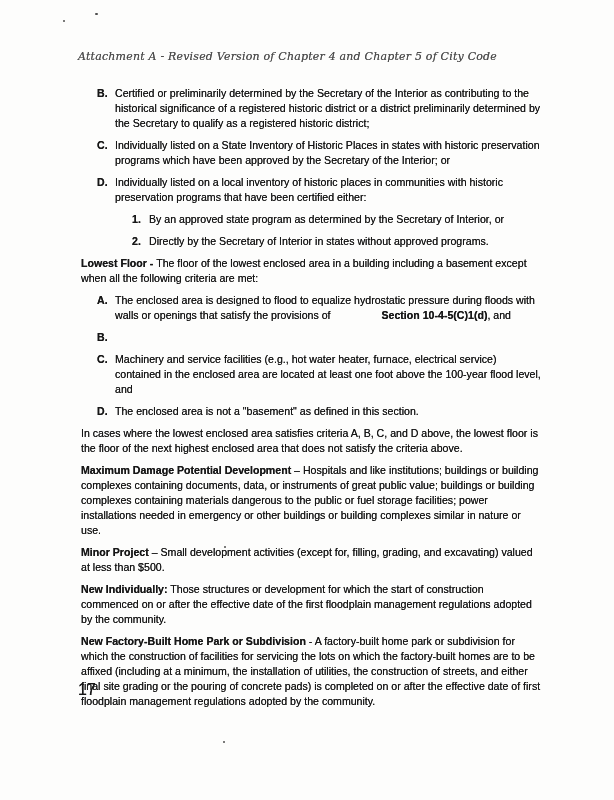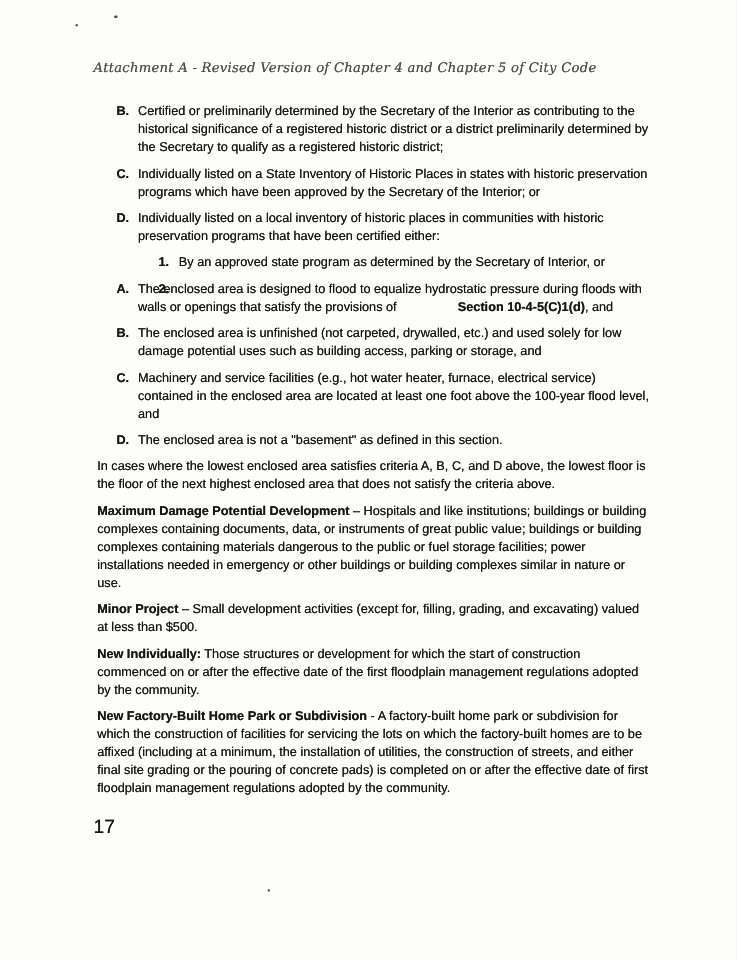--- a/index.html
+++ b/index.html
@@ -82,30 +82,32 @@
       <span class="marker">D.</span>
       <span>Individually listed on a local inventory of historic places in communities with historic preservation programs that have been certified either:</span>
     </div>
 
     <div class="li lvl2">
       <span class="marker">1.</span>
       <span>By an approved state program as determined by the Secretary of Interior, or</span>
     </div>
     <div class="li lvl2">
       <span class="marker">2.</span>
+      <span>Directly by the Secretary of Interior in states without approved programs.</span>
     </div>
 
+    <p class="para"><span class="term">Lowest Floor -</span><span> </span><span>The floor of the lowest enclosed area in a building including a basement except when all the following criteria are met:</span></p>
 
     <div class="li">
       <span class="marker">A.</span>
       <span>The enclosed area is designed to flood to equalize hydrostatic pressure during floods with walls or openings that satisfy the provisions of </span><span class="bold">Section 10-4-5(C)1(d)</span><span>, and</span>
     </div>
     <div class="li">
       <span class="marker">B.</span>
-      <span>The enclosed area is unfinished (not carpeted, drywalled, etc.) and used solely for low damage potential uses such as building access, parking or storage, and</span><span class="bold"></span><span></span>
+      <span class="bold"></span><span></span>
     </div>
     <div class="li">
       <span class="marker">C.</span>
       <span>Machinery and service facilities (e.g., hot water heater, furnace, electrical service) contained in the enclosed area are located at least one foot above the 100-year flood level, and</span><span class="bold"></span><span></span>
     </div>
     <div class="li">
       <span class="marker">D.</span>
       <span>The enclosed area is not a "basement" as defined in this section.</span><span class="bold"></span><span></span>
     </div>
 

